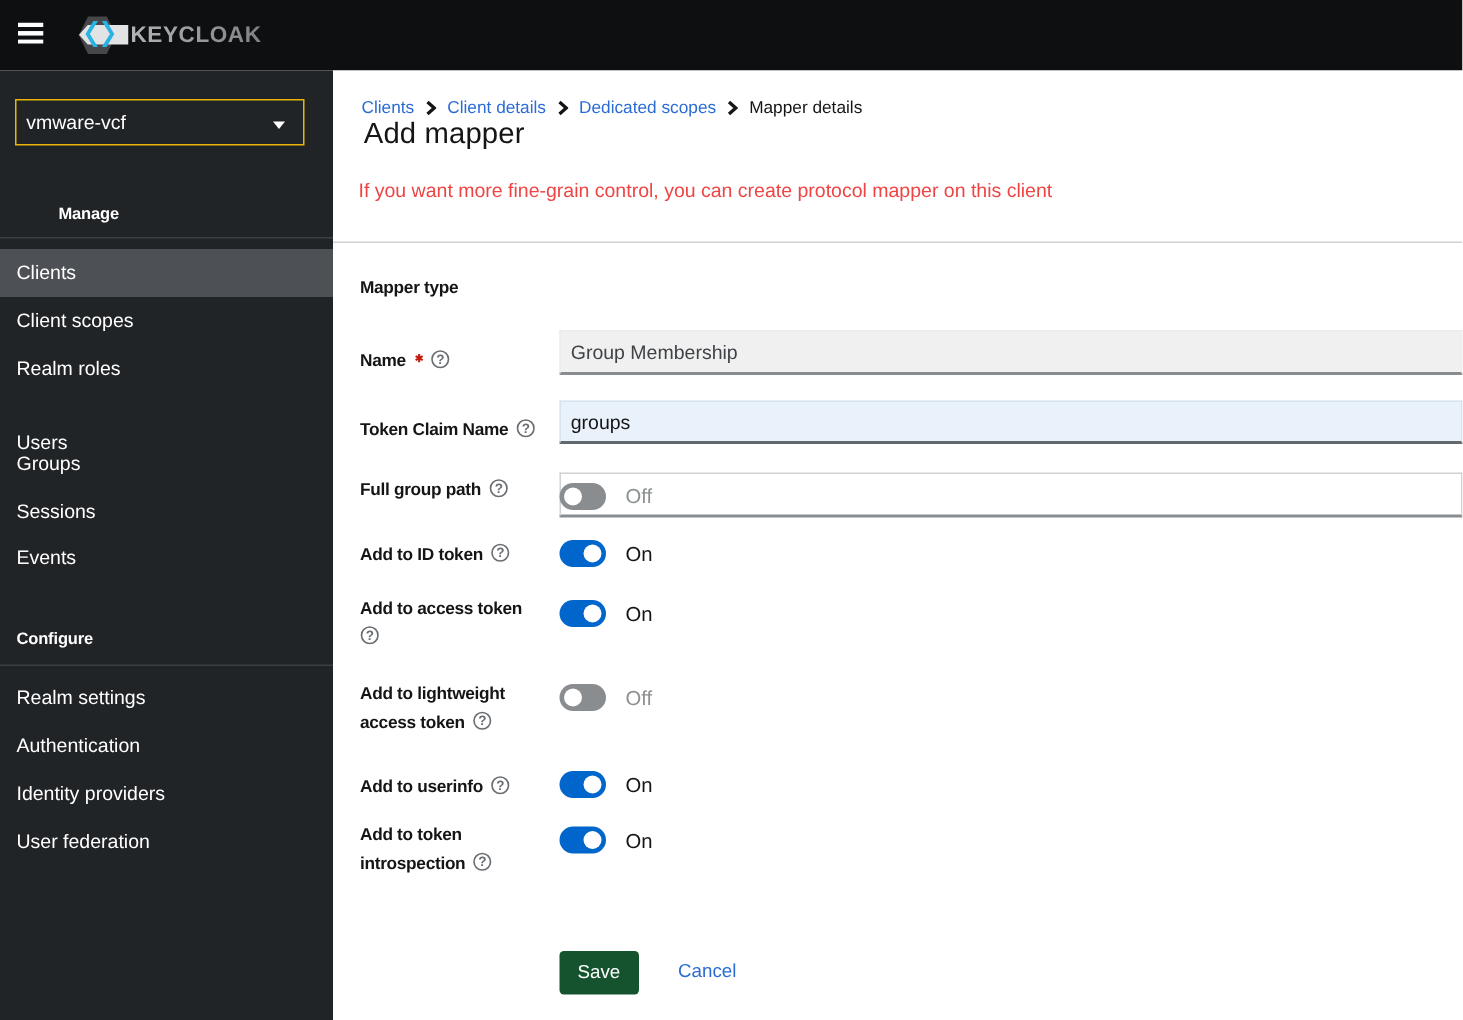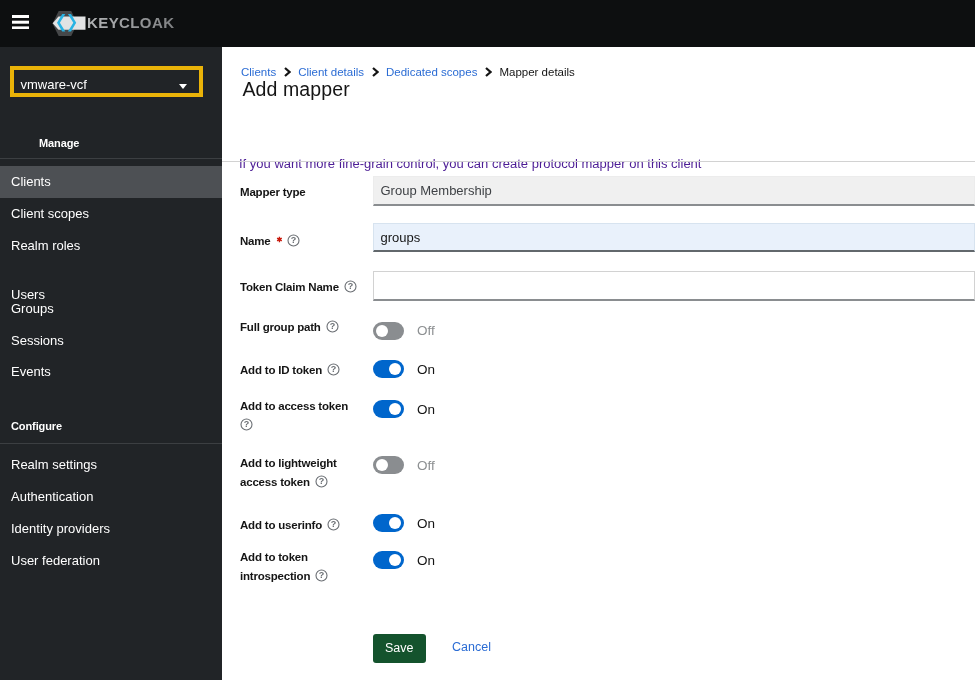--- a/index.html
+++ b/index.html
@@ -8,48 +8,48 @@
 #root { position:relative; width:975px; height:540px; }
 
 
 #hdr { position:absolute; left:0; top:0; width:975px; height:47px; background:#0d0f10; }
 #burger { position:absolute; left:12px; top:15px; }
 #logo { position:absolute; left:46px; top:9px; }
 
 
 #side { position:absolute; left:0; top:47px; width:222px; height:633px; background:#212427; }
 #realm { position:absolute; left:9.5px; top:18.5px; width:193px; height:31px;
-  border:4px solid #eab308; color:#fff; font-size:13px; line-height:29px;
+  border:1px solid #eab308; color:#fff; font-size:13px; line-height:29px;
   padding-left:7px; }
 #realm .caret { position:absolute; right:12px; top:14px; width:0; height:0;
   border-left:4.75px solid transparent; border-right:4.75px solid transparent;
   border-top:5.5px solid #fff; }
 .sect { position:absolute; left:11px; color:#fff; font-size:11px; font-weight:bold; letter-spacing:-0.1px; }
 .sdiv { position:absolute; left:0; width:222px; height:1px; background:#3c3f42; }
 .nav { position:absolute; left:0; width:222px; color:#fff; font-size:13px;
   line-height:32px; padding-left:11px; height:32px; }
 .nav.sel { background:#4d5054; }
 
 
 #content { position:absolute; left:222px; top:47px; width:753px; height:633px; background:#fff; }
 #crumbs { position:absolute; left:19px; top:19px; font-size:11.5px; color:#151515;
   display:flex; align-items:center; }
 #crumbs a { color:#2b6cd4; text-decoration:none; }
 #crumbs .sep { margin:0 7.5px; display:flex; }
 #h1 { position:absolute; left:20.5px; top:31px; font-size:19.5px; font-weight:normal;
   color:#151515; letter-spacing:0.1px; }
-#desc { position:absolute; left:17px; top:71.5px; font-size:13px; color:#4c1d95;margin-top:37px; }
+#desc { position:absolute; left:17px; top:71.5px; font-size:13px; color:#ef4444; }
 #cdiv { position:absolute; left:0; top:114px; width:753px; height:1px; background:#d2d2d2; }
 
 .lbl { position:absolute; left:18px; font-size:11.5px; font-weight:bold; color:#151515;
   line-height:19px; width:130px; letter-spacing:-0.2px; }
 .lbl .req { color:#c9190b; font-size:7px; vertical-align:3px; margin-left:6px; letter-spacing:0; }
 .qi { display:inline-block; vertical-align:-2px; margin-left:5px; }
 .inp { position:absolute; left:150.5px; width:602.5px; height:30px; font-size:13px;
-  padding-left:7px; display:flex; align-items:center; }
+  padding-left:7px; display:flex; align-items:center;margin-top:44px; }
 .inp.dis { background:#f0f0f0; border:1px solid #ececec; border-bottom:2px solid #8a8d90; color:#3f4246; }
 .inp.blue { background:#e9f1fb; border:1px solid #d7e3ef; border-bottom:2px solid #62686c; color:#151515; }
 .inp.plain { background:#fff; border:1px solid #d2d2d2; border-bottom:2px solid #8a8d90; }
 
 .toggle { position:absolute; left:151px; width:31px; height:18px; border-radius:9px; }
 .toggle.on { background:#0066cc; }
 .toggle.off { background:#8a8d90; }
 .toggle .knob { position:absolute; top:3px; width:12px; height:12px; border-radius:50%; background:#fff; }
 .toggle.on .knob { right:3px; }
 .toggle.off .knob { left:3px; }

